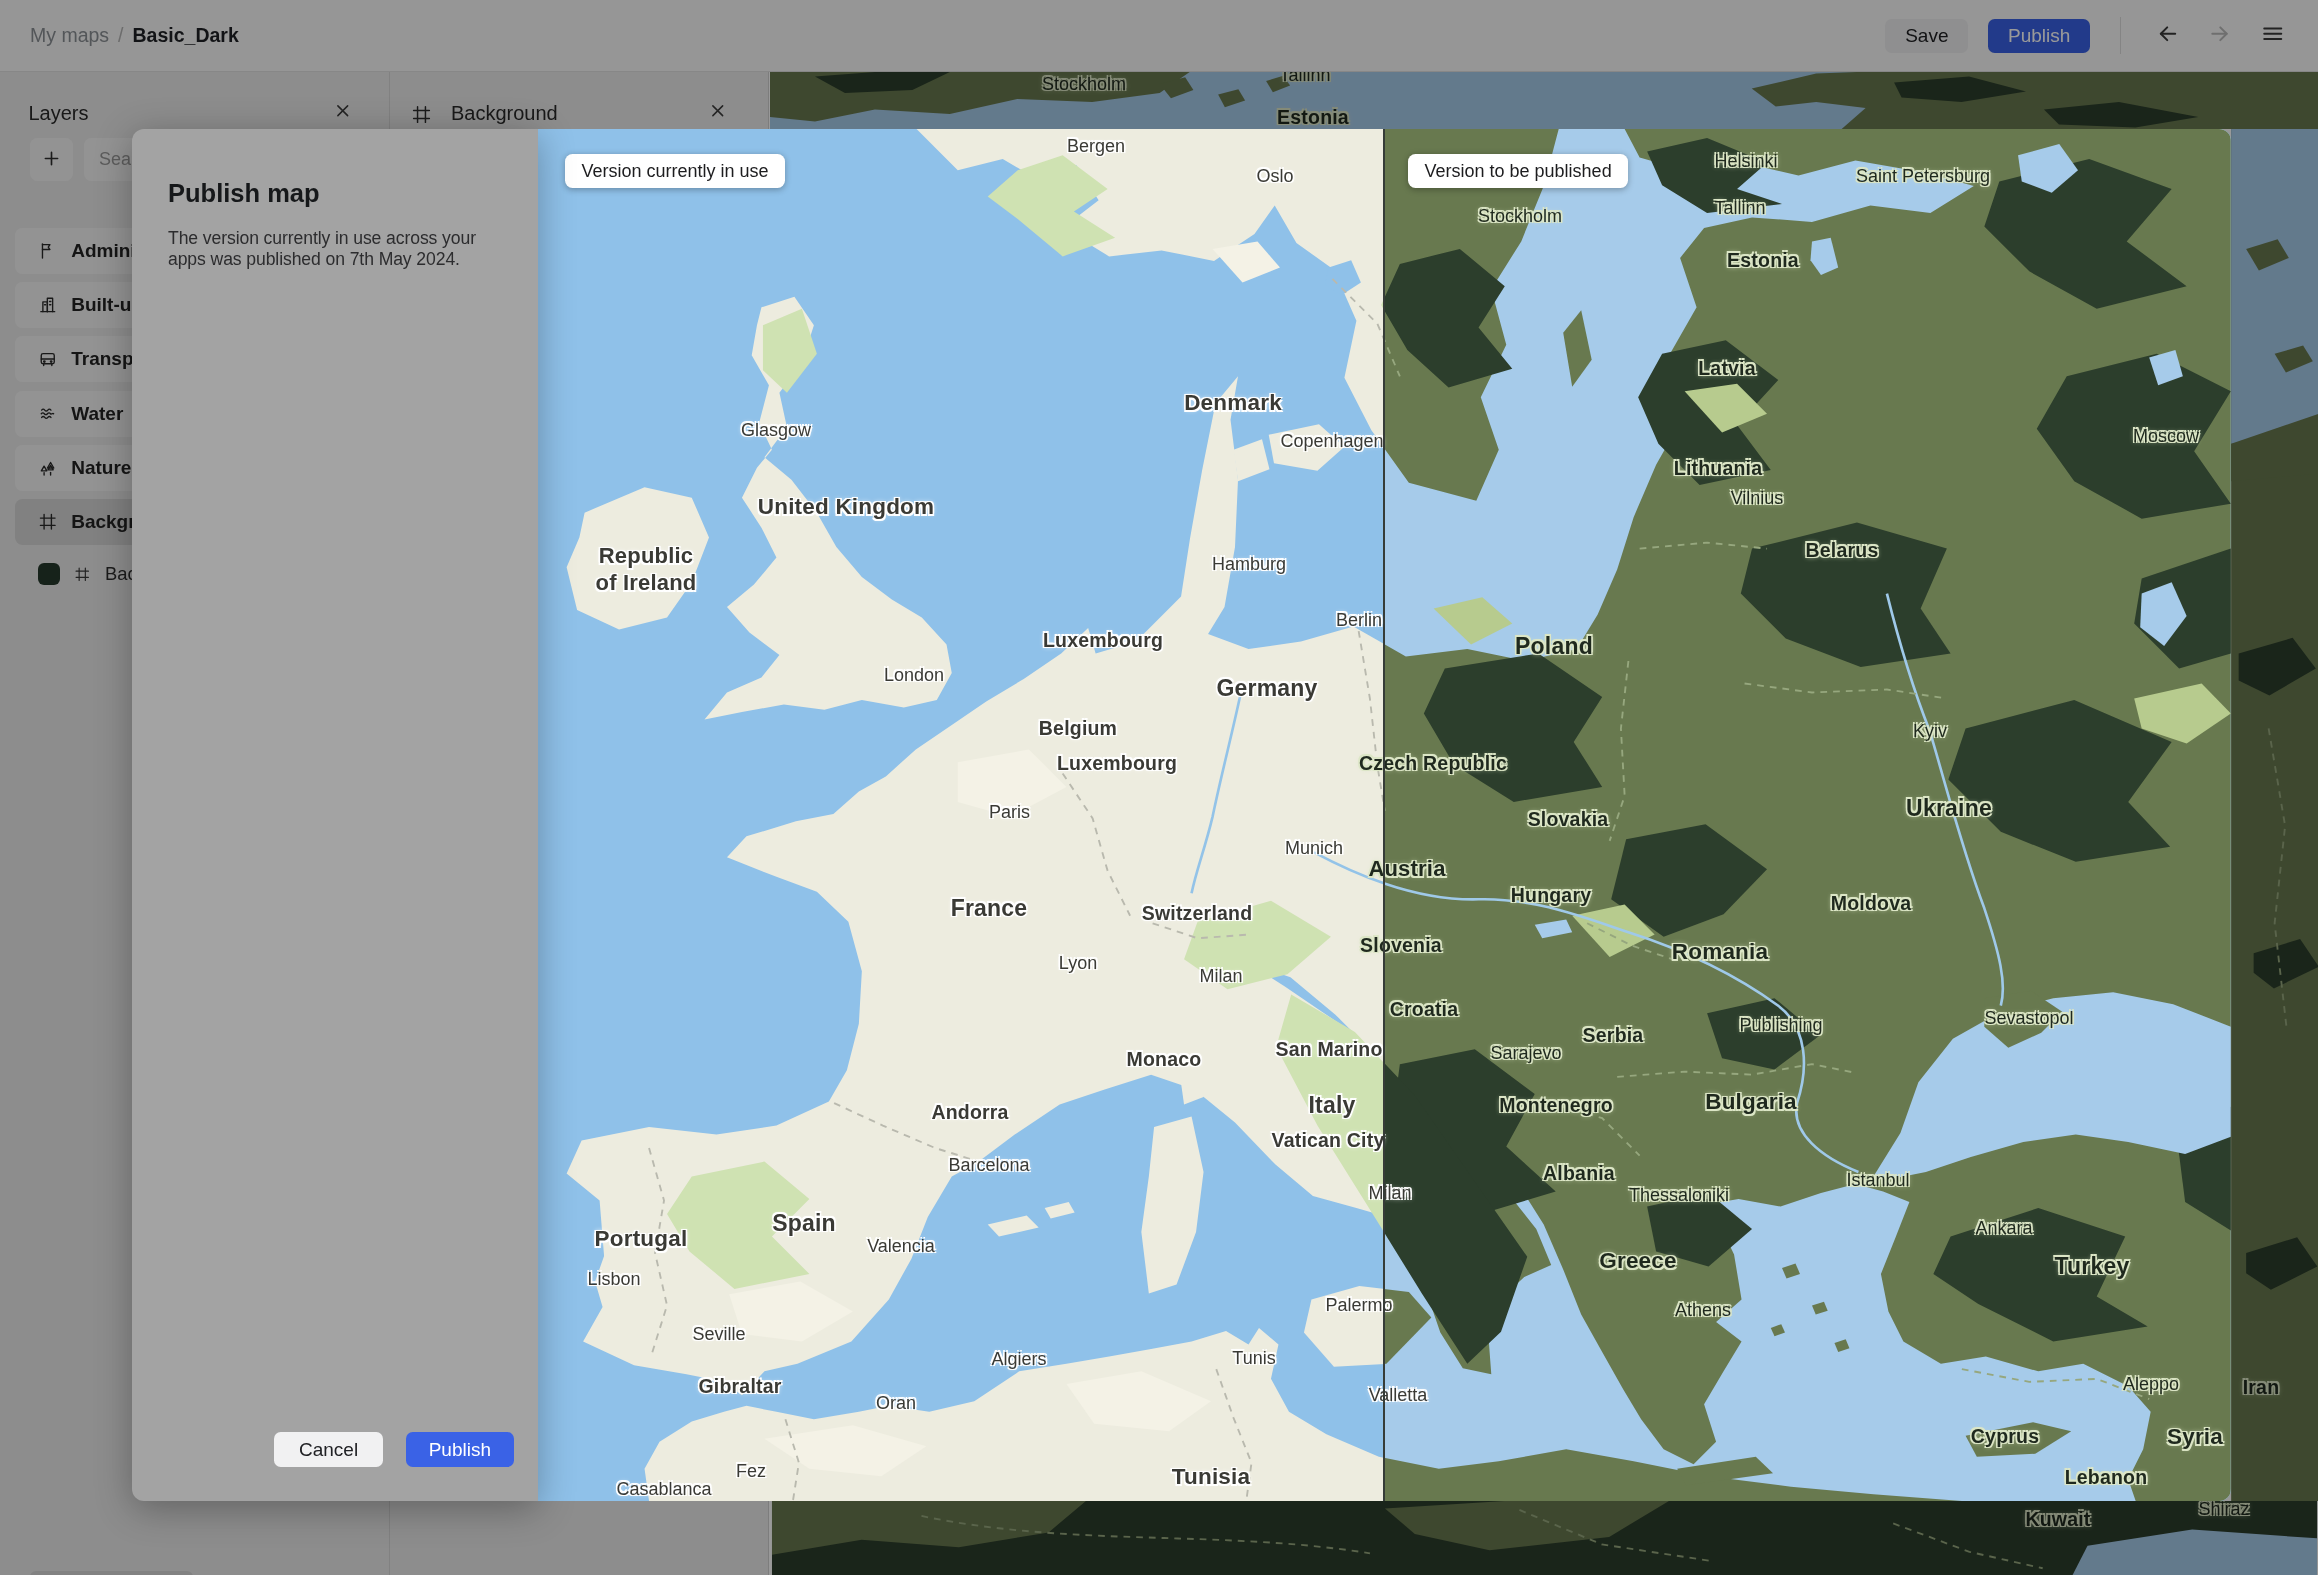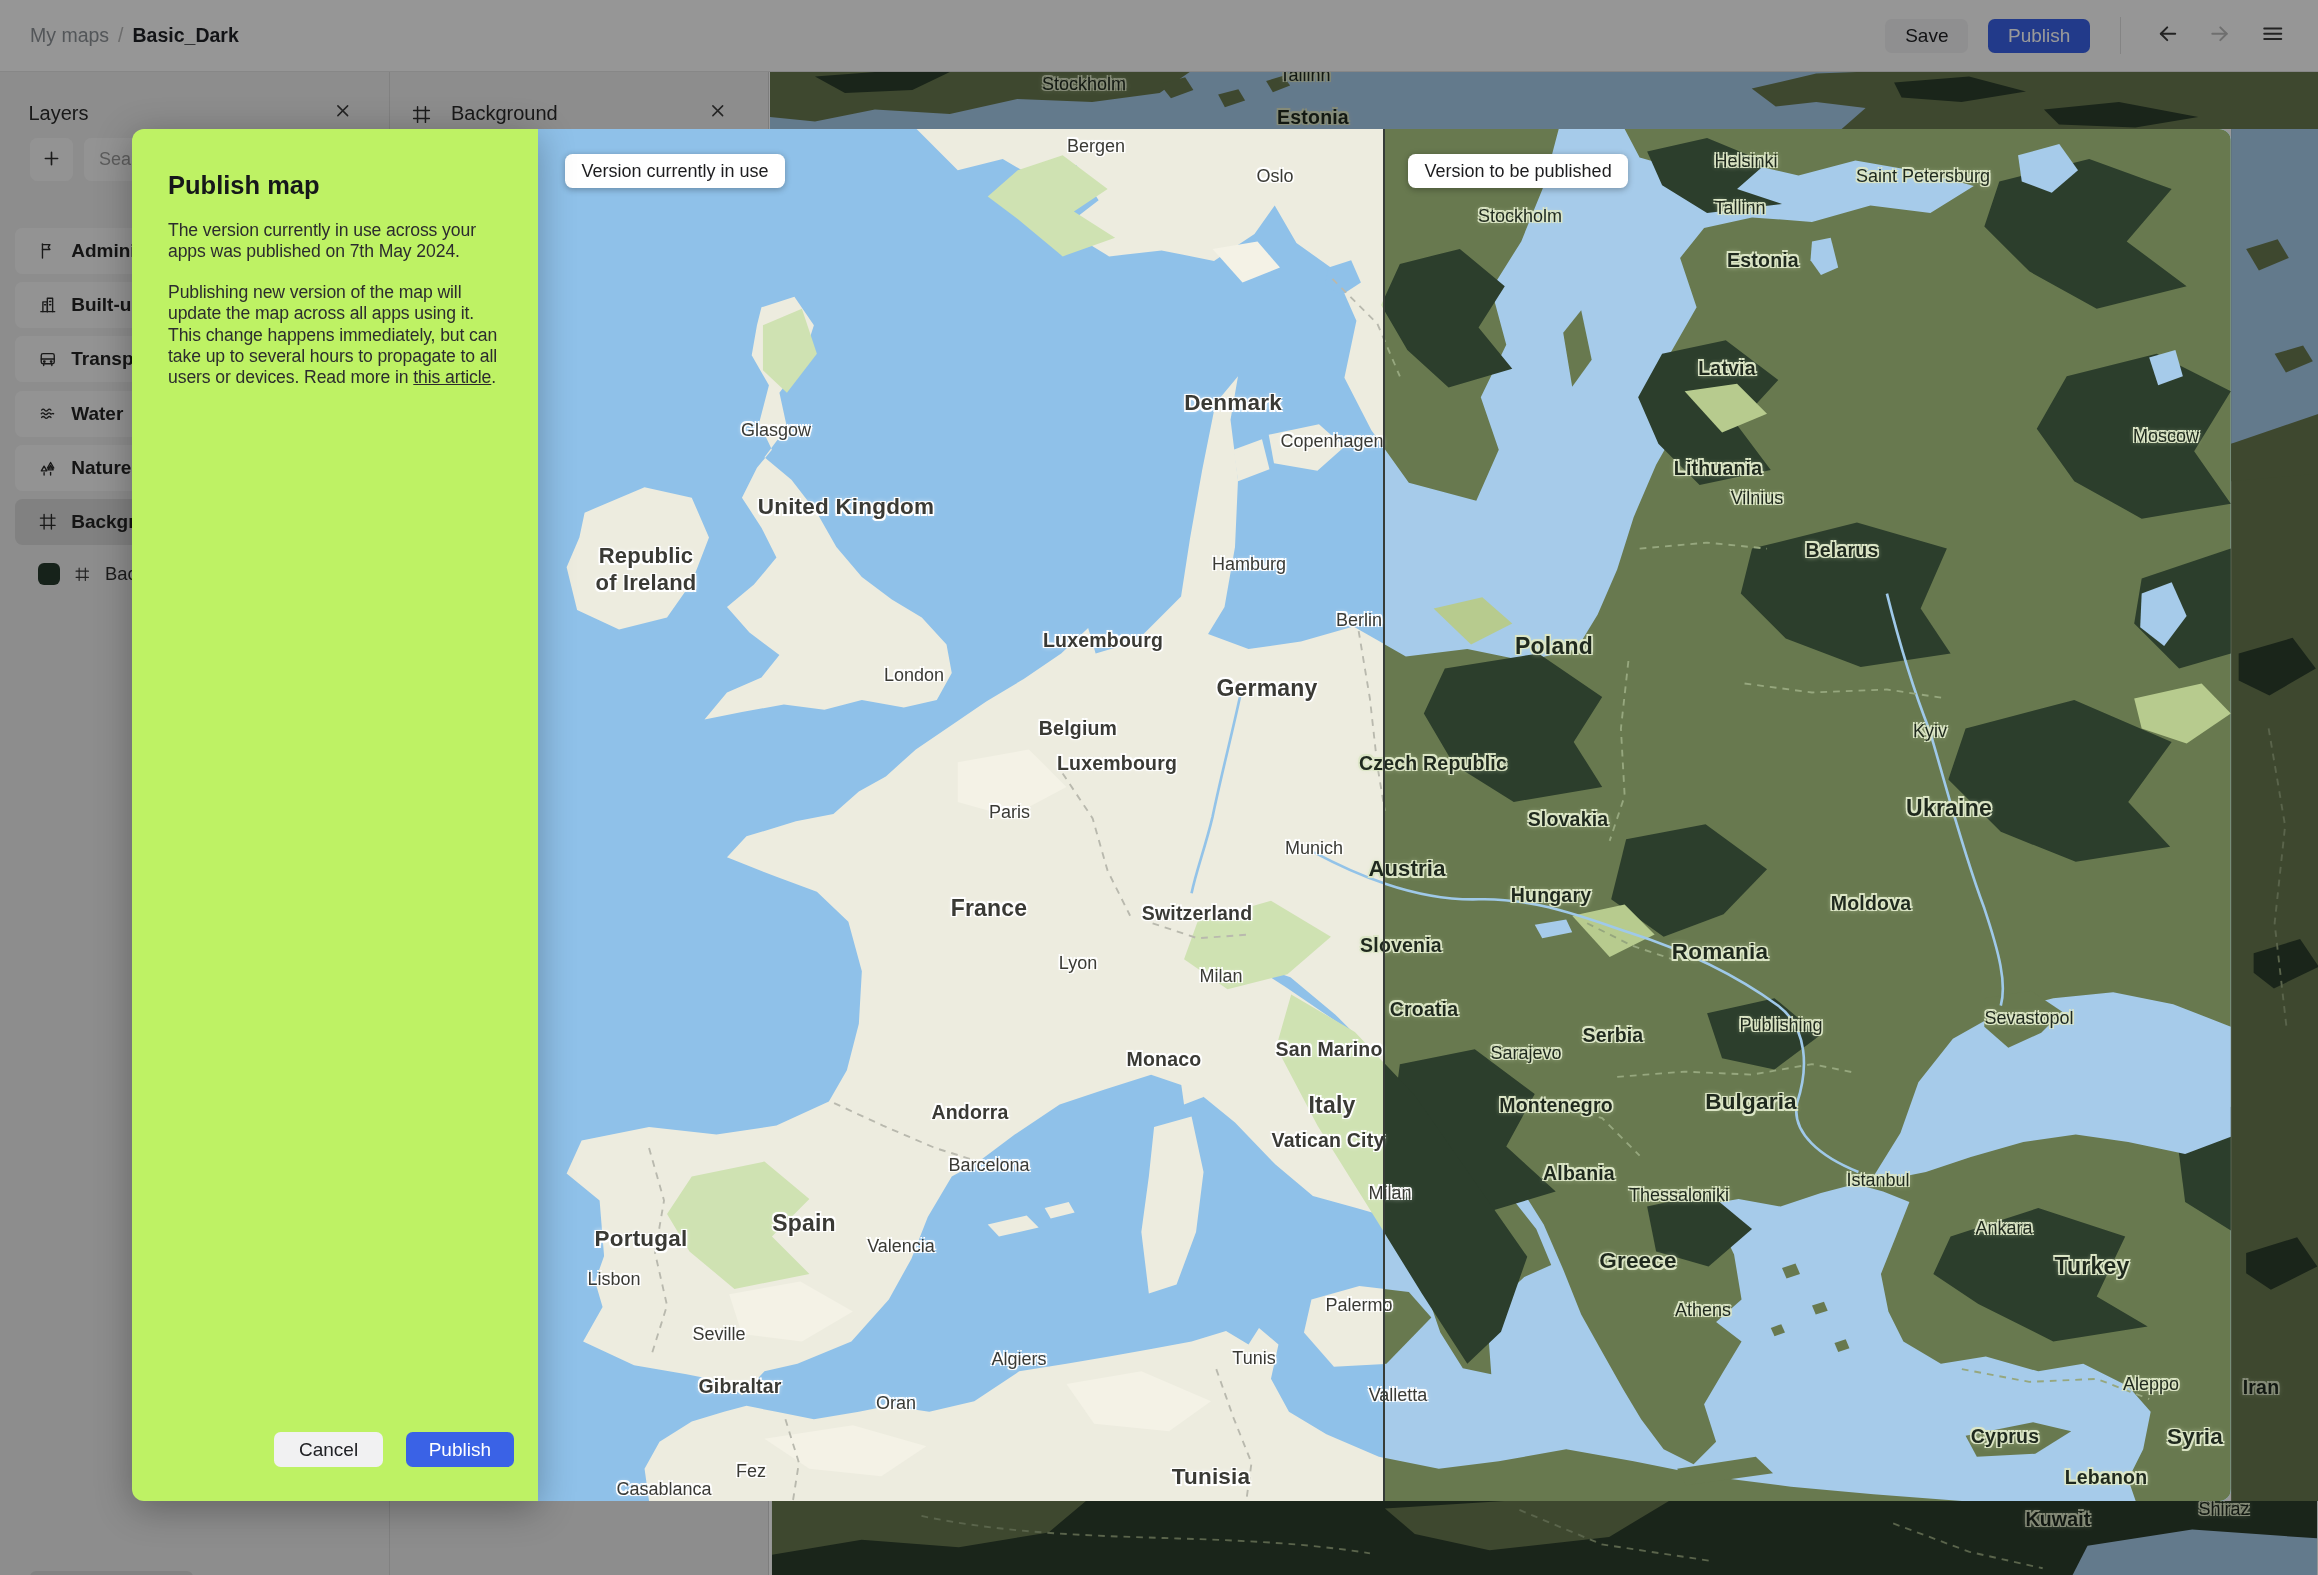--- a/index.html
+++ b/index.html
@@ -53,21 +53,21 @@
   .bg-panel .panel-close{left:313px;}
   
   .strip{position:absolute;overflow:hidden;z-index:1;}
   .strip-top{left:770px;top:72px;width:1549px;height:57px;}
   .strip-right{left:2231px;top:129px;width:88px;height:1372px;}
   .strip-bottom{left:770px;top:1501px;width:1549px;height:74px;}
   .strip svg{position:absolute;left:0;top:0;}
   
   .scrim{position:absolute;left:0;top:0;width:2319px;height:1575px;background:var(--scrim,rgba(0,0,0,0.40));z-index:5;}
   
-  .modal{position:absolute;left:132px;top:129px;width:406px;height:1372px;background:#bef264;border-radius:12px 0 0 12px;z-index:10;box-sizing:border-box;padding:8px 36px;box-shadow:0 7.5px 37px rgba(0,0,0,.30);}
+  .modal{position:absolute;left:132px;top:129px;width:406px;height:1372px;background:#a3a3a3;border-radius:12px 0 0 12px;z-index:10;box-sizing:border-box;padding:16px 36px;box-shadow:0 7.5px 37px rgba(0,0,0,.30);}
   .modal h1{margin:33px 0 0 0;font-size:25.5px;line-height:30px;font-weight:700;color:#16181a;}
   .modal p{margin:19.5px 0 0 0;font-size:17.6px;line-height:21.4px;color:#2c2c2e;letter-spacing:-0.1px;}
   .modal .link{text-decoration:underline;cursor:pointer;color:#2c2c2e;}
   .modal-actions{position:absolute;right:24px;bottom:34px;display:flex;gap:22.5px;}
   .btn-cancel{height:35px;padding:0 25px;border-radius:6.7px;background:#f1f1f2;color:#202124;font-size:19px;}
   .btn-publish-m{height:35px;padding:0 23px;border-radius:6.7px;background:var(--accent,#3a62e6);color:#fff;font-size:19px;}
   .compare{position:absolute;left:538px;top:129px;width:1693px;height:1372px;border-radius:0 12px 12px 0;overflow:hidden;z-index:9;background:#8fc1e9;}
   .compare svg.geo{position:absolute;left:0;top:0;}
   .divider{position:absolute;left:845px;top:0;width:2.2px;height:1372px;background:#363c38;z-index:3;}
   .chip{position:absolute;top:25px;height:34px;padding:0 16.5px;background:#fff;border-radius:7.5px;display:flex;align-items:center;font-size:18px;color:#1d1d1f;box-shadow:0 1.5px 6px rgba(0,0,0,.28);z-index:4;white-space:nowrap;}
@@ -258,21 +258,20 @@
       <div class="mlabel dk country" style="left: 1288px; top: 18px;">Kuwait</div>
       <div class="mlabel dk city" style="left: 1454px; top: 7.5px;">Shiraz</div>
     </div>
 </div>
 
 <div class="scrim"></div>
 
 <div class="modal">
   <h1>Publish map</h1>
   <p>The version currently in use across your apps was published on 7th May 2024.</p>
-  <p><span>Publishing new version of the map will update the map across all apps using it. This change happens immediately, but can take up to several hours to propagate to all users or devices. Read more in </span><span class="link">this article</span><span>.</span></p>
   <div class="modal-actions">
     <button class="btn btn-cancel">Cancel</button>
     <button class="btn btn-publish-m">Publish</button>
   </div>
 </div>
 
 <div class="compare">
   <svg class="geo" width="1693" height="1372" viewBox="0 0 2259 1831">
     <defs>
       <g id="geobase">

